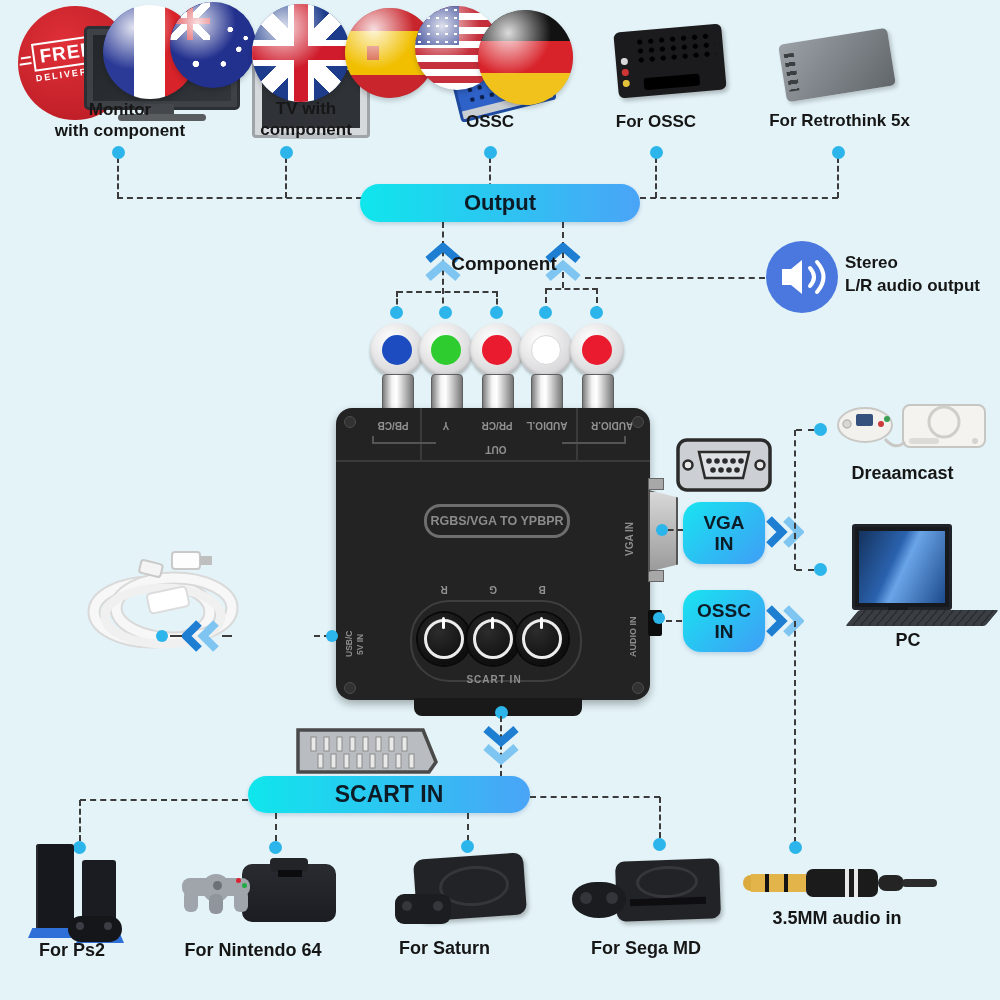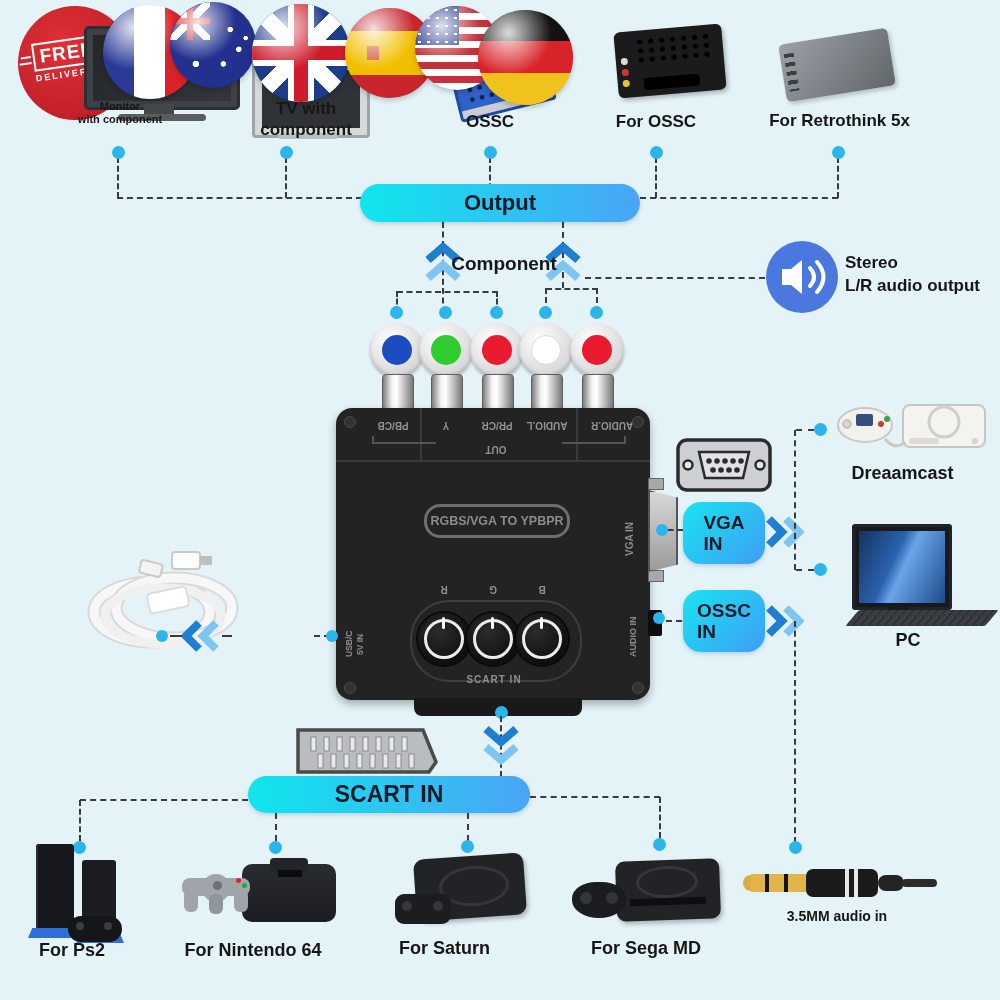--- a/index.html
+++ b/index.html
@@ -6,21 +6,21 @@
   body{font-family:"Liberation Sans",sans-serif;}
   .canvas{position:relative;width:1000px;height:1000px;background:#e3f3f8;overflow:hidden;}
   .abs{position:absolute;}
   .lbl{position:absolute;font-weight:700;color:#161616;text-align:center;white-space:pre-line;line-height:1.22;}
   .dh{position:absolute;border-top:2px dashed #3b3b3b;}
   .dv{position:absolute;border-left:2px dashed #3b3b3b;}
   .dot{position:absolute;width:13px;height:13px;border-radius:50%;background:#2cb5ea;}
   .dot.sm{width:12px;height:12px;}
   .pill{position:absolute;display:flex;align-items:center;justify-content:center;
         background:linear-gradient(90deg,#0fe6ec,#4aa4f7);font-weight:700;color:#0d1b26;
-        white-space:pre-line;box-shadow:0 2px 4px rgba(0,60,120,.18);}
+        white-space:pre-line;text-align:center;box-shadow:0 2px 4px rgba(0,60,120,.18);}
   .ball{position:absolute;border-radius:50%;overflow:hidden;
         box-shadow:inset -8px -12px 16px rgba(0,0,0,.30),0 3px 5px rgba(0,0,0,.18);}
   .ball .fill{position:absolute;inset:0;}
   .ball::after{content:"";position:absolute;inset:0;border-radius:50%;
         background:radial-gradient(circle at 32% 24%,rgba(255,255,255,.85),rgba(255,255,255,0) 44%);}
   .rca{position:absolute;width:54px;height:54px;border-radius:50%;
        background:radial-gradient(circle at 38% 32%,#ffffff,#d9d9db 68%,#bcbcbe);
        box-shadow:0 2px 3px rgba(0,0,0,.25),inset 0 -2px 3px rgba(0,0,0,.15);}
   .rca i{position:absolute;inset:12px;border-radius:50%;display:block;}
   .cyl{position:absolute;width:30px;height:36px;border:1px solid #5f5f5f;border-radius:4px 4px 0 0;
@@ -131,21 +131,21 @@
     <div class="abs" style="left:24%;top:42%;width:12px;height:14px;background:#b06;opacity:.55;"></div>
   </div>
   <div class="ball" style="left:415px;top:6px;width:84px;height:84px;">
     <div class="fill" style="background:repeating-linear-gradient(180deg,#c5303c 0 7px,#fff 7px 14px);"></div>
     <div class="abs" style="left:0;top:0;width:52%;height:46%;background:#25368c;background-image:radial-gradient(#fff 1.3px,transparent 1.7px);background-size:9px 8px;"></div>
   </div>
   <div class="ball" style="left:478px;top:10px;width:95px;height:95px;">
     <div class="fill" style="background:linear-gradient(180deg,#121212 33%,#d8232a 33% 66%,#f0c21b 66%);"></div>
   </div>
 
-  <div class="lbl" style="left:28px;top:100px;width:184px;font-size:11px;">Monitor
+  <div class="lbl" style="left:28px;top:100px;width:184px;font-size:17px;">Monitor
 with component</div>
   <div class="lbl" style="left:248px;top:99px;width:116px;font-size:17px;">TV with
 component</div>
   <div class="lbl" style="left:438px;top:112px;width:104px;font-size:17px;">OSSC</div>
   <div class="lbl" style="left:606px;top:112px;width:100px;font-size:17px;">For OSSC</div>
   <div class="lbl" style="left:752px;top:111px;width:175px;font-size:17px;">For Retrothink 5x</div>
 
   <div class="dot" style="left:112px;top:146px;"></div>
   <div class="dot" style="left:280px;top:146px;"></div>
   <div class="dot" style="left:484px;top:146px;"></div>
@@ -425,15 +425,15 @@
     <rect x="103" y="7" width="4" height="28" fill="#e8e8e8"></rect>
     <rect x="112" y="7" width="4" height="28" fill="#e8e8e8"></rect>
     <rect x="136" y="13" width="26" height="16" rx="8" fill="#242424"></rect>
     <rect x="160" y="17" width="35" height="8" rx="4" fill="#2b2b2b"></rect>
   </svg>
 
   <div class="lbl" style="left:12px;top:940px;width:120px;font-size:18px;">For Ps2</div>
   <div class="lbl" style="left:168px;top:940px;width:170px;font-size:18px;">For Nintendo 64</div>
   <div class="lbl" style="left:382px;top:938px;width:125px;font-size:18px;">For Saturn</div>
   <div class="lbl" style="left:576px;top:938px;width:140px;font-size:18px;">For Sega MD</div>
-  <div class="lbl" style="left:752px;top:908px;width:170px;font-size:14px;">3.5MM audio in</div>
+  <div class="lbl" style="left:752px;top:908px;width:170px;font-size:18px;">3.5MM audio in</div>
 
 </div>
 
 </body></html>

